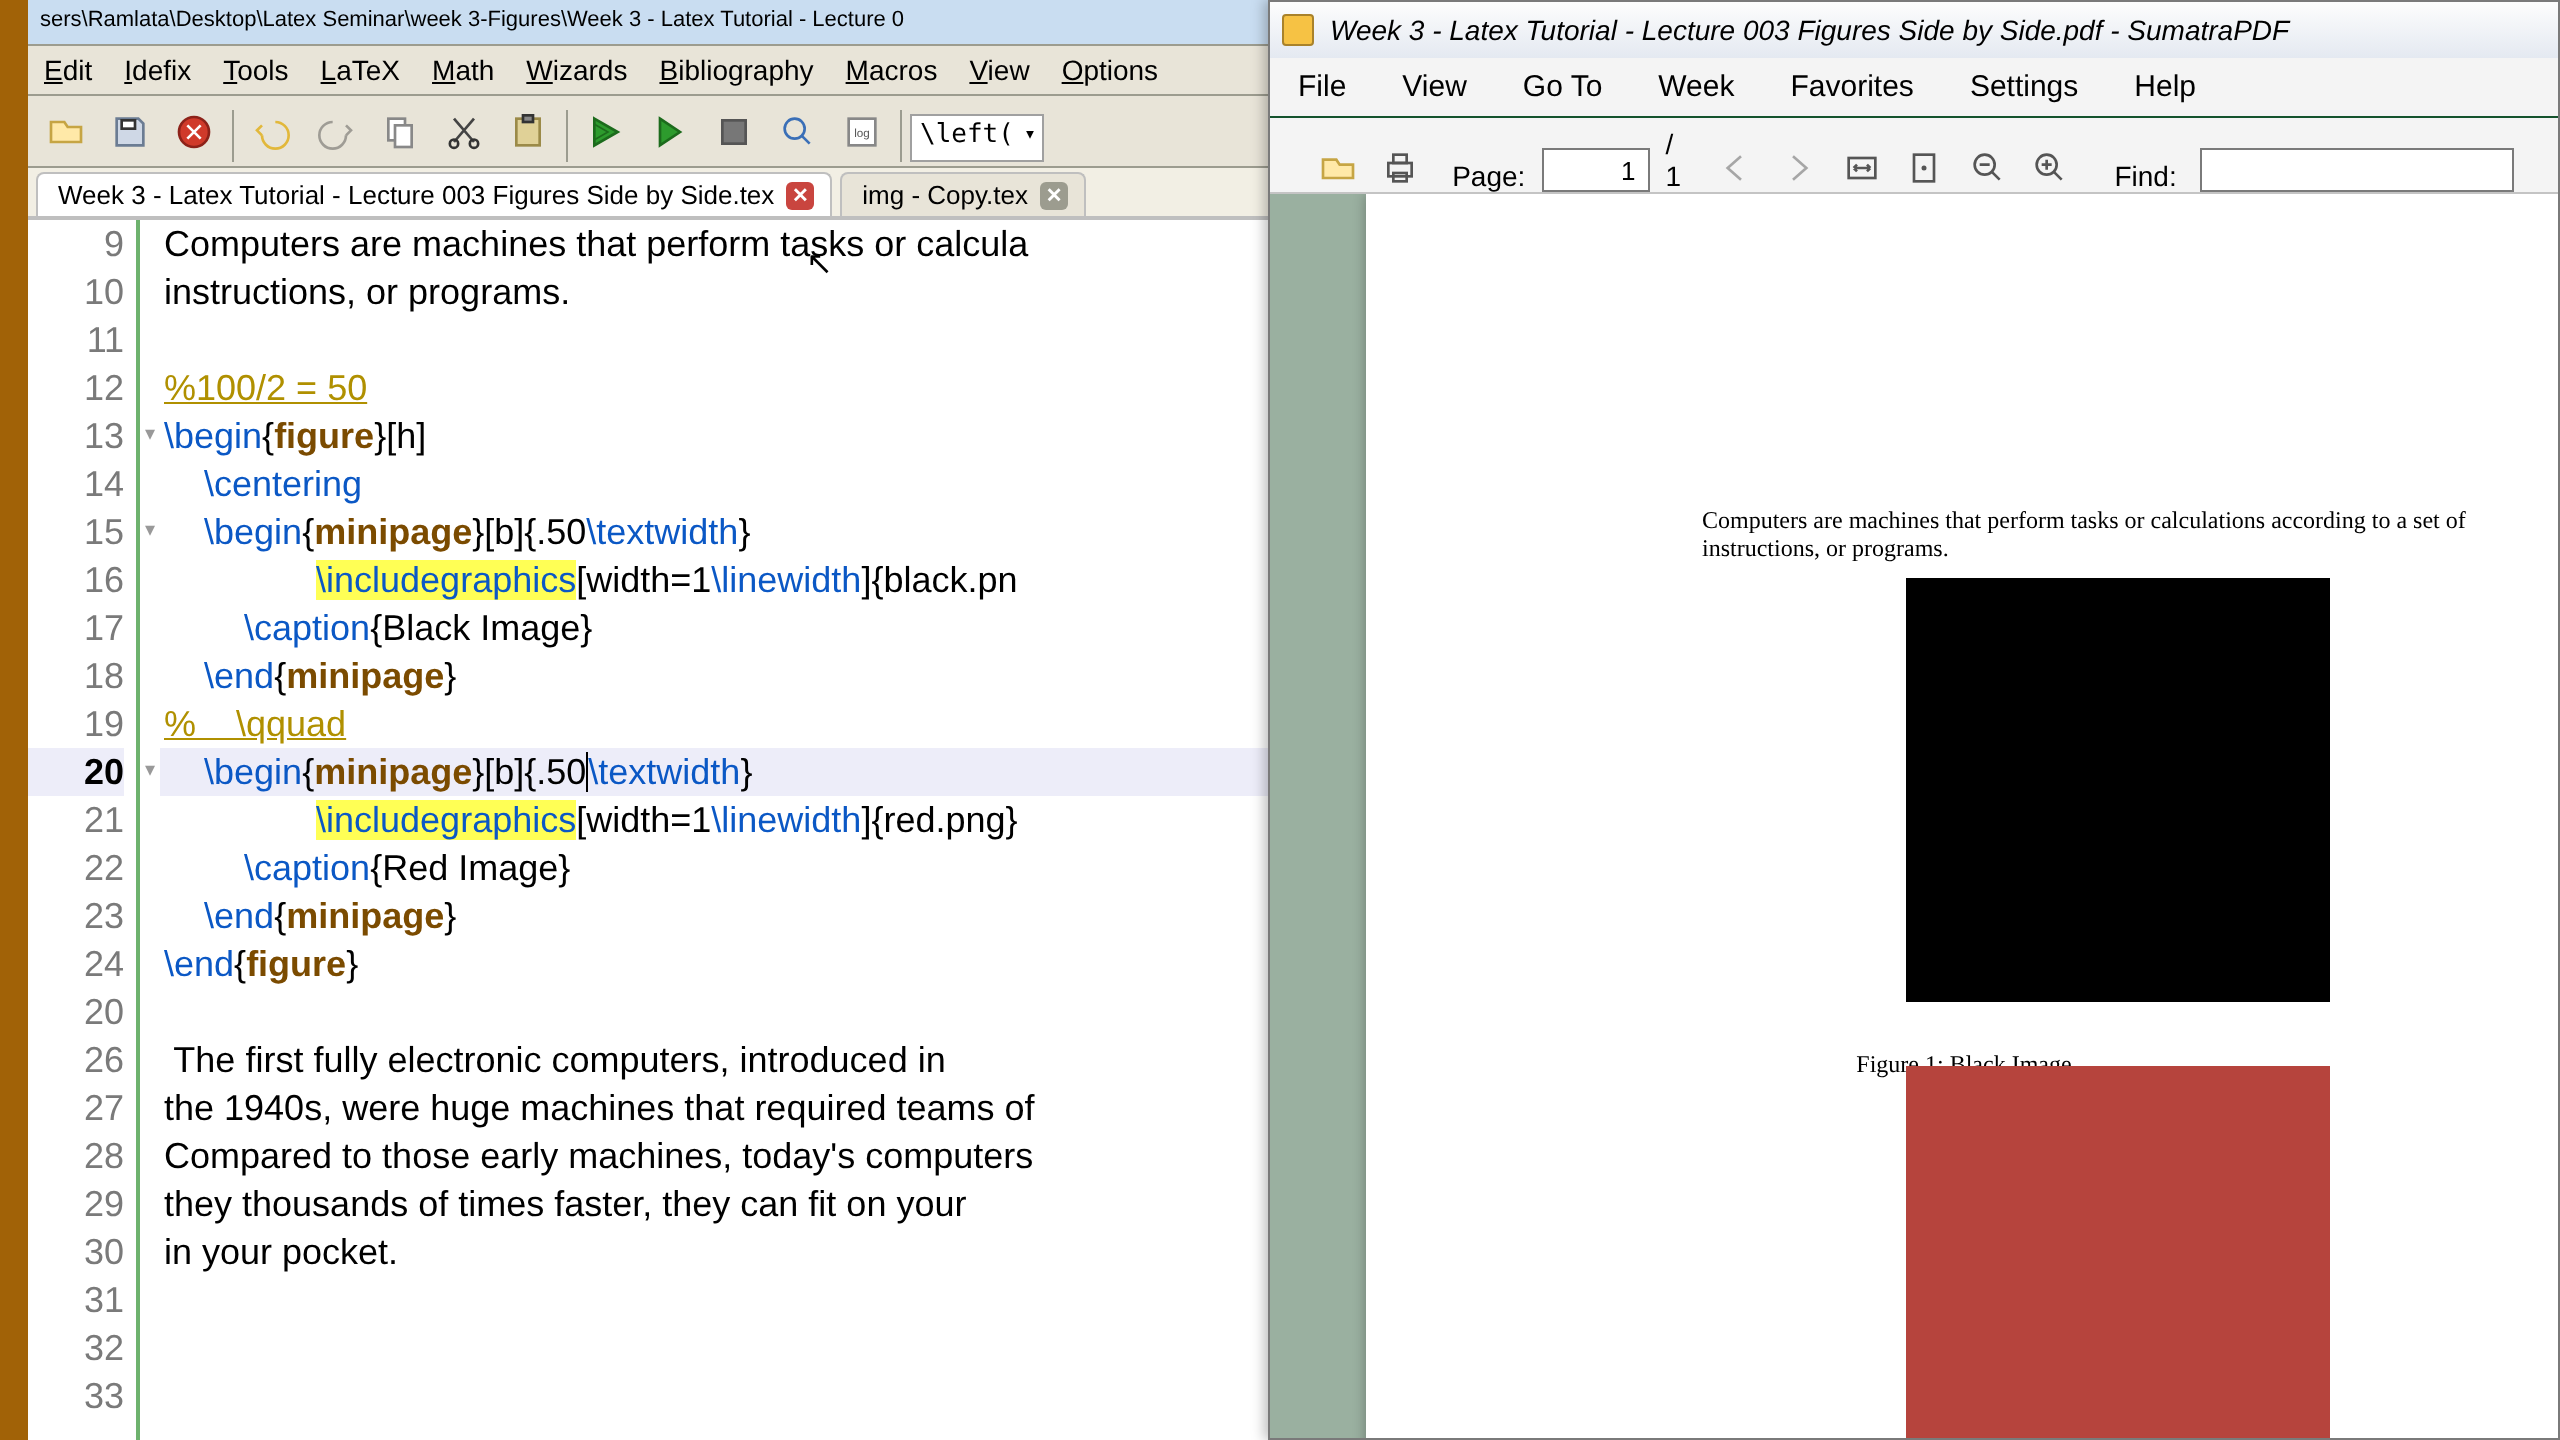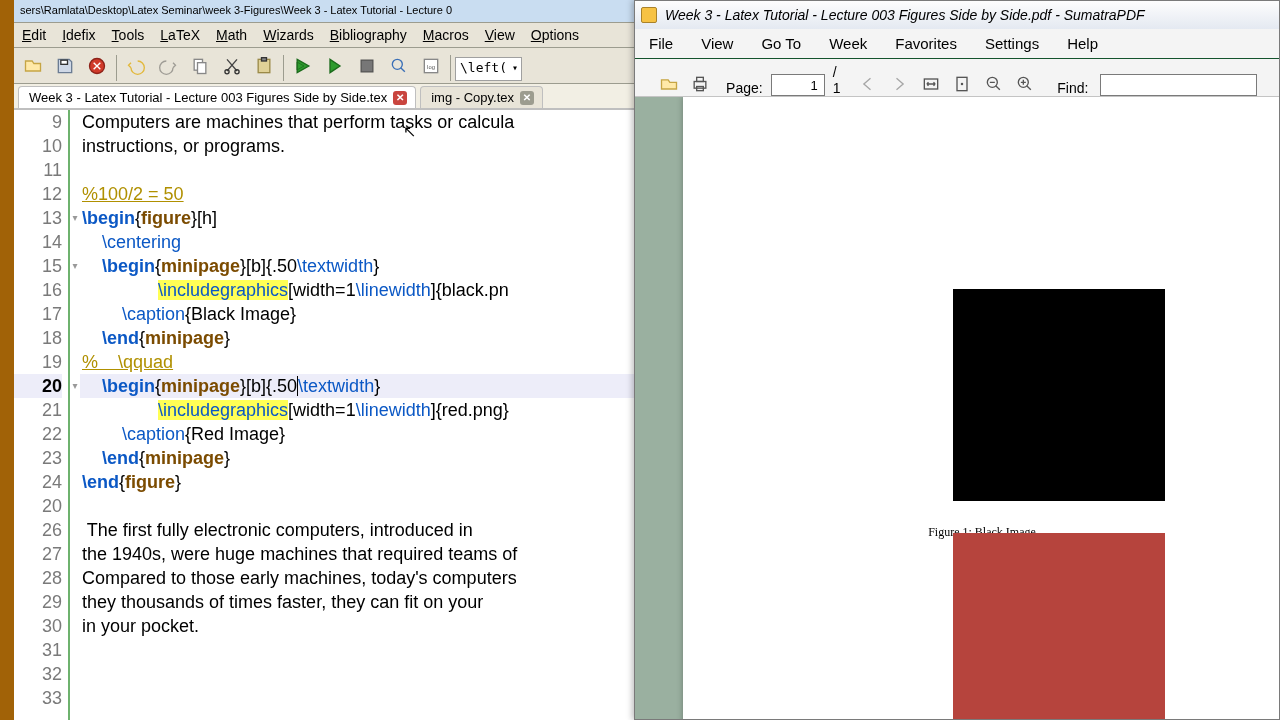--- a/index.html
+++ b/index.html
@@ -23,21 +23,21 @@
 .tab.inactive .close { background:#9c9c8f; }
 .code-area { flex:1; display:flex; background:#fff; font-family:"Consolas","Courier New",monospace; font-size:18px; line-height:24px; }
 .gutter { width:56px; background:#fff; border-right:2px solid #6eb26e; text-align:right; color:#7a7a7a; padding-right:6px; }
 .gutter .ln { height:24px; }
 .gutter .cur { color:#000; font-weight:bold; background:#ededf9;}
 .folds { width:10px; }
 .fold-mark { color:#999; font-size:10px; height:24px; display:flex; align-items:center; justify-content:center;}
 .code { flex:1; white-space:pre; color:#000; }
 .code .row { height:24px; padding-left:2px; }
 .code .cur-row { background:#ededf9; }
-.kw { color:#0b58c5; font-weight:bold; }
+.kw { color:#0b58c5; font-weight:normal; }
 .grp { color:#7b4b00; font-weight:bold; }
 .hl { background:#ffff55; color:#000;margin-left:36px; }
 .cmd { color:#0b58c5; }
 .cmt { color:#b09000;text-decoration:underline; }
 .caret { display:inline-block; width:1px; height:20px; background:#000; vertical-align:middle; margin-bottom:2px;}
 .cursor-arrow { position:absolute; left:389px; top:74px; font-size:16px; color:#000; pointer-events:none; }
 
 
 .viewer { position:absolute; left:634px; top:0; width:646px; height:720px; background:#b8b8b2; border:1px solid #7a7a7a; box-shadow:-2px 0 6px rgba(0,0,0,.25); display:flex; flex-direction:column; font-style:normal;}
 .viewer-title { height:28px; background:linear-gradient(#fdfdfd,#e4e9f1); display:flex; align-items:center; gap:8px; padding:0 6px; font-size:14px; font-style:italic; color:#000;}
@@ -293,18 +293,19 @@
         <svg viewBox="0 0 24 24">
           <circle cx="10" cy="10" r="6" stroke="#555"></circle>
           <path d="M14 14l5 5M7 10h6M10 7v6" stroke="#555"></path>
         </svg>
       </div>
     <span style="margin-left:12px">Find:</span>
     <div class="find-box"></div>
   </div>
   <div class="pdf-canvas">
     <div class="page">
+      <div class="pdf-text pdf-para">Computers are machines that perform tasks or calculations according to a set of instructions, or programs.</div>
       <div class="black-box"></div>
       <div class="pdf-text pdf-fig1">Figure 1: Black Image</div>
       <div class="red-box"></div>
     </div>
   </div>
 </div>
 
 </body></html>

